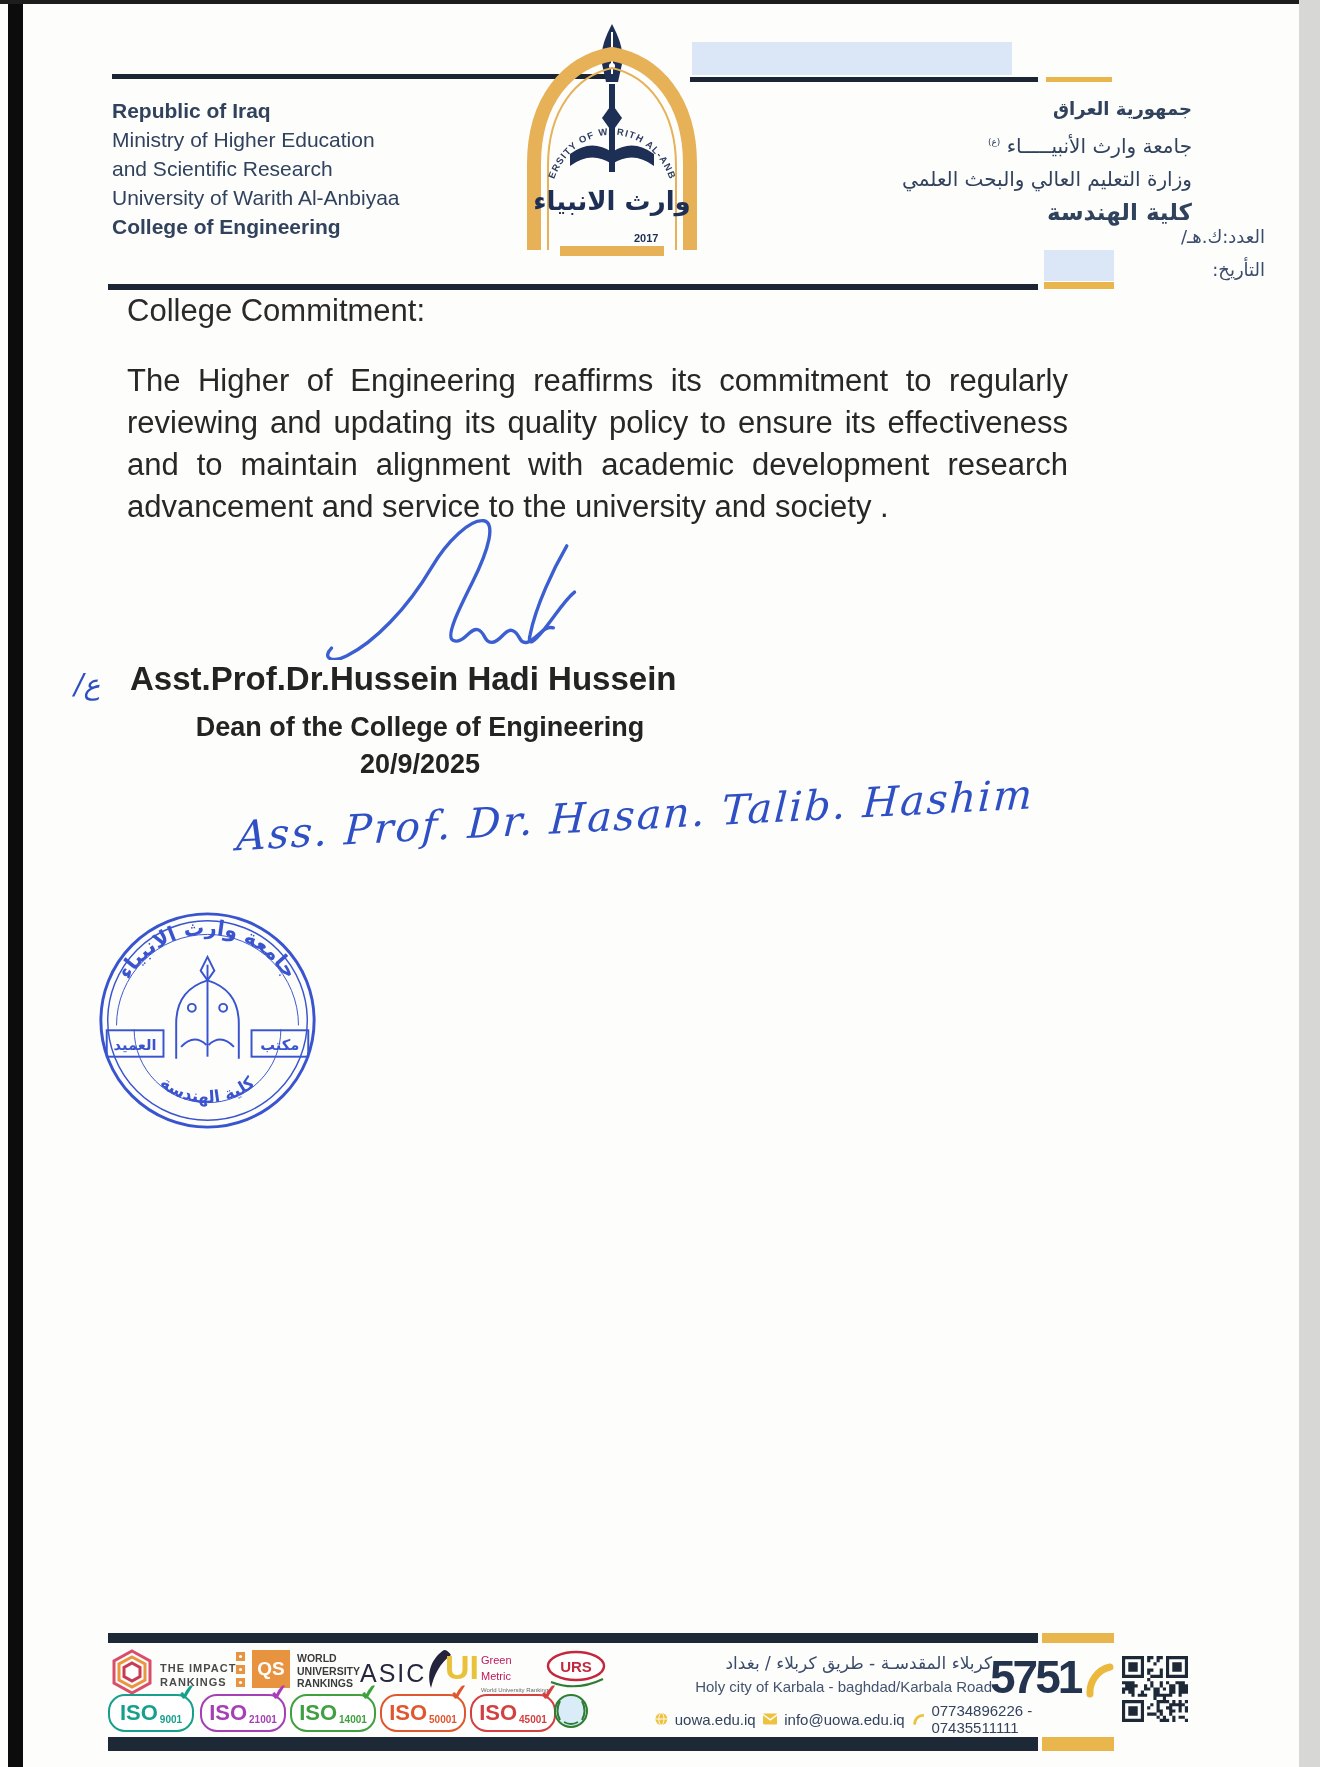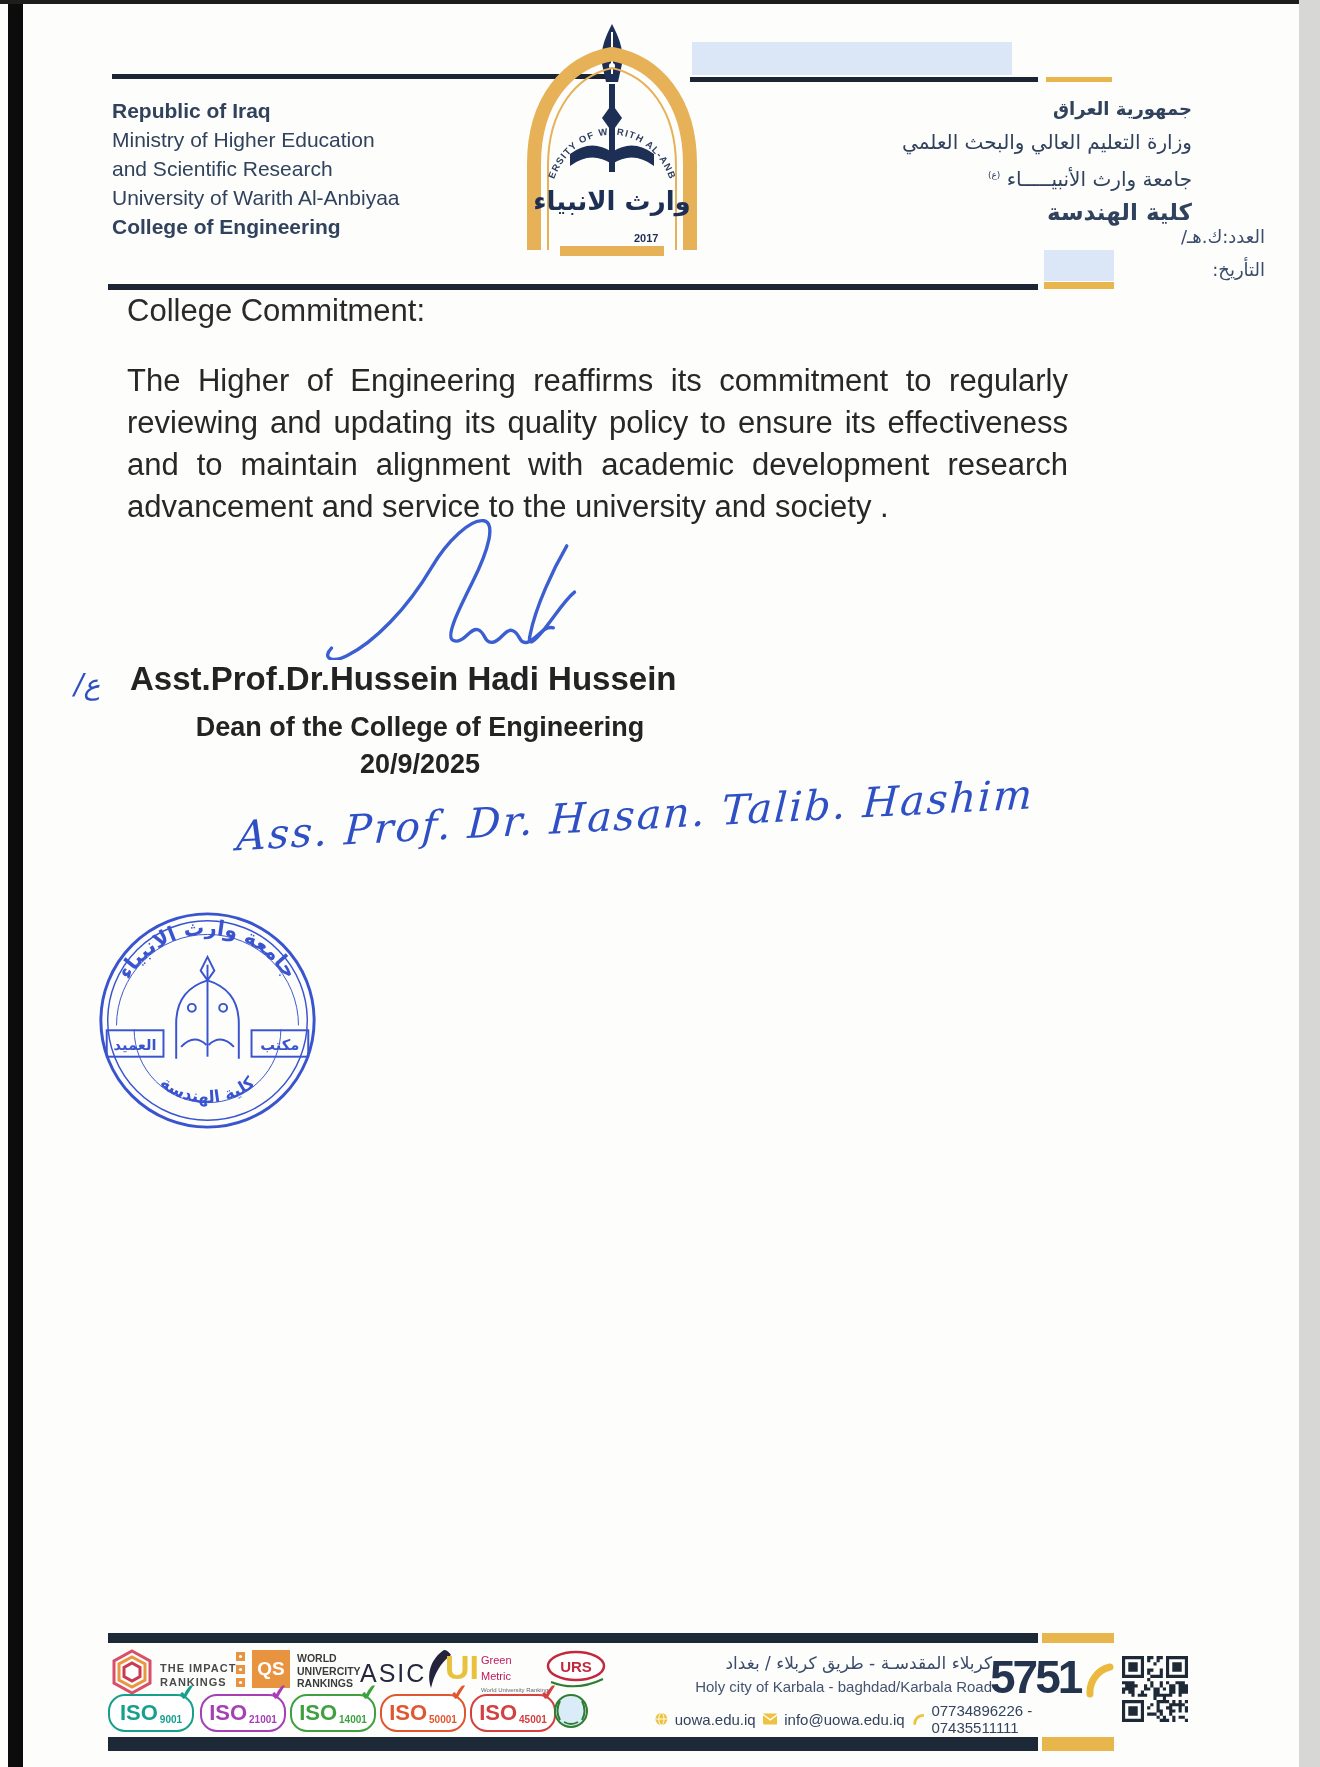--- a/index.html
+++ b/index.html
@@ -110,25 +110,25 @@
     <line x1="110" y1="62" x2="110" y2="150" stroke="#1e2f55" stroke-width="6"></line>
     <path d="M100,96 L110,82 L120,96 L110,110 Z" fill="#1e2f55"></path>
     <path d="M68,132 Q89,116 110,130 Q131,116 152,132 L152,144 Q131,128 110,142 Q89,128 68,144 Z" fill="#1e2f55"></path>
     <text x="110" y="188" text-anchor="middle" font-size="26" font-weight="bold" fill="#1e2f55" class="ar" font-family="DejaVu Sans">وارث الانبياء</text>
     <rect x="58" y="224" width="104" height="10" fill="#e6b157"></rect>
     <text x="132" y="220" font-size="11" font-weight="bold" fill="#1e2f55">2017</text>
   </svg>
 
   <div class="abs hdr-ar ar">
     <div class="l1">جمهورية العراق</div>
-    <div class="l2">وزارة التعليم العالي والبحث العلمي</div>
     <div class="l2">
       <span>جامعة وارث الأنبيـــــاء</span>
       <span class="honorific">(ع)</span>
     </div>
+    <div class="l2">وزارة التعليم العالي والبحث العلمي</div>
     <div class="l4">كلية الهندسة</div>
   </div>
   <div class="abs hdr-labels ar">
     <div>العدد:ك.هـ/</div>
     <div>التأريخ:</div>
   </div>
   <div class="abs redact redact-date"></div>
   <div class="abs date-gold"></div>
   <div class="abs rule rule-main"></div>
 
@@ -198,21 +198,21 @@
         <circle cx="4.5" cy="4.5" r="1.6"></circle>
         <circle cx="4.5" cy="17.5" r="1.6"></circle>
         <circle cx="4.5" cy="30.5" r="1.6"></circle>
       </g>
   </svg>
   <div class="abs qs-square">
     <span>QS</span>
   </div>
   <div class="abs qs-text">
     <div>WORLD</div>
-    <div>UNIVERCITY</div>
+    <div>UNIVERSITY</div>
     <div>RANKINGS</div>
   </div>
 
   <div class="abs asic">ASIC</div>
   <svg class="abs asic-swoosh" width="26" height="42" viewBox="0 0 26 42">
     <path d="M18,2 C6,10 0,24 5,40 C8,27 14,15 25,7 C23,4 21,2 18,2 Z" fill="#23233d"></path>
   </svg>
 
   <div class="abs ui-mark">UI</div>
   <div class="abs gm-text">

